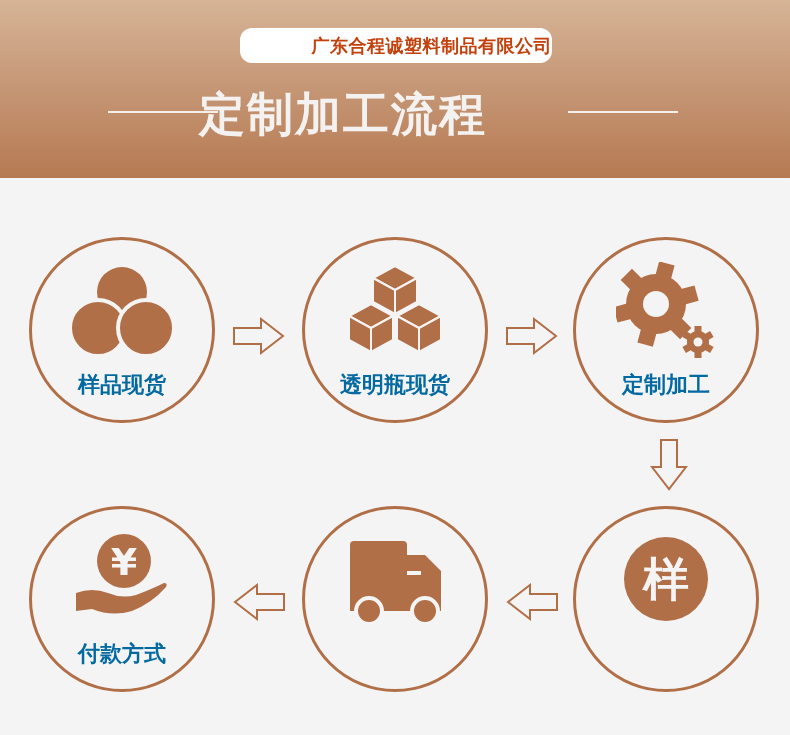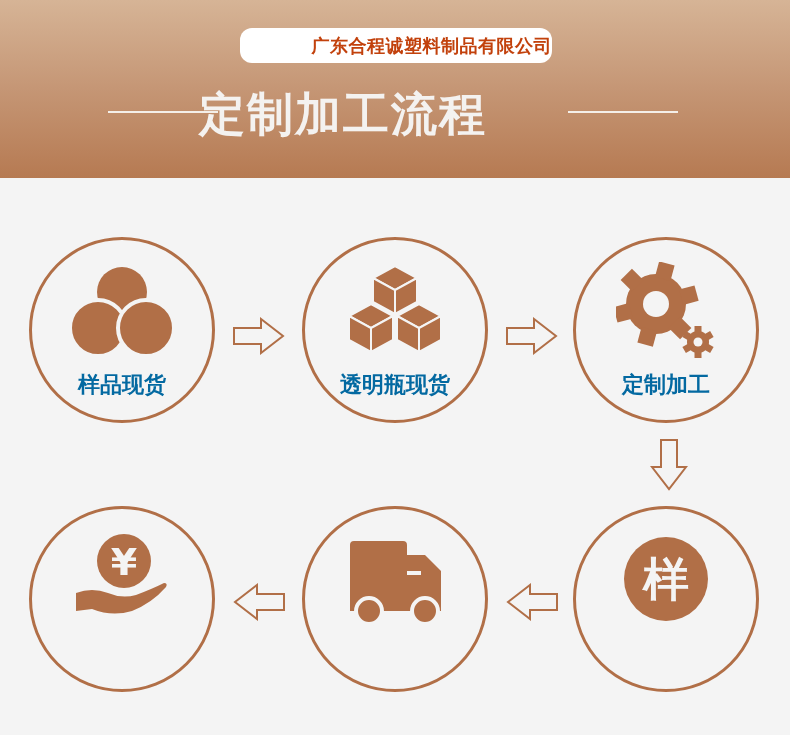--- a/index.html
+++ b/index.html
@@ -127,13 +127,14 @@
 </svg>
 
 <div class="step" style="left:29px;top:506px;">
   <div class="icon">
     <svg width="100" height="100" viewBox="0 0 100 100">
       <circle cx="52" cy="30" r="27" fill="#b16f47"></circle>
       <text x="52" y="44" text-anchor="middle" font-size="38" font-weight="bold" fill="#f4f4f4" font-family="DejaVu Sans, sans-serif">¥</text>
       <path d="M4,62 Q20,56 36,62 Q50,68 64,64 Q80,58 92,52 Q96,52 94,56 Q80,72 60,80 Q40,86 20,78 L4,80 Z" fill="#b16f47"></path>
     </svg>
   </div>
+  <div class="label">付款方式</div>
 </div>
 
 </body></html>

